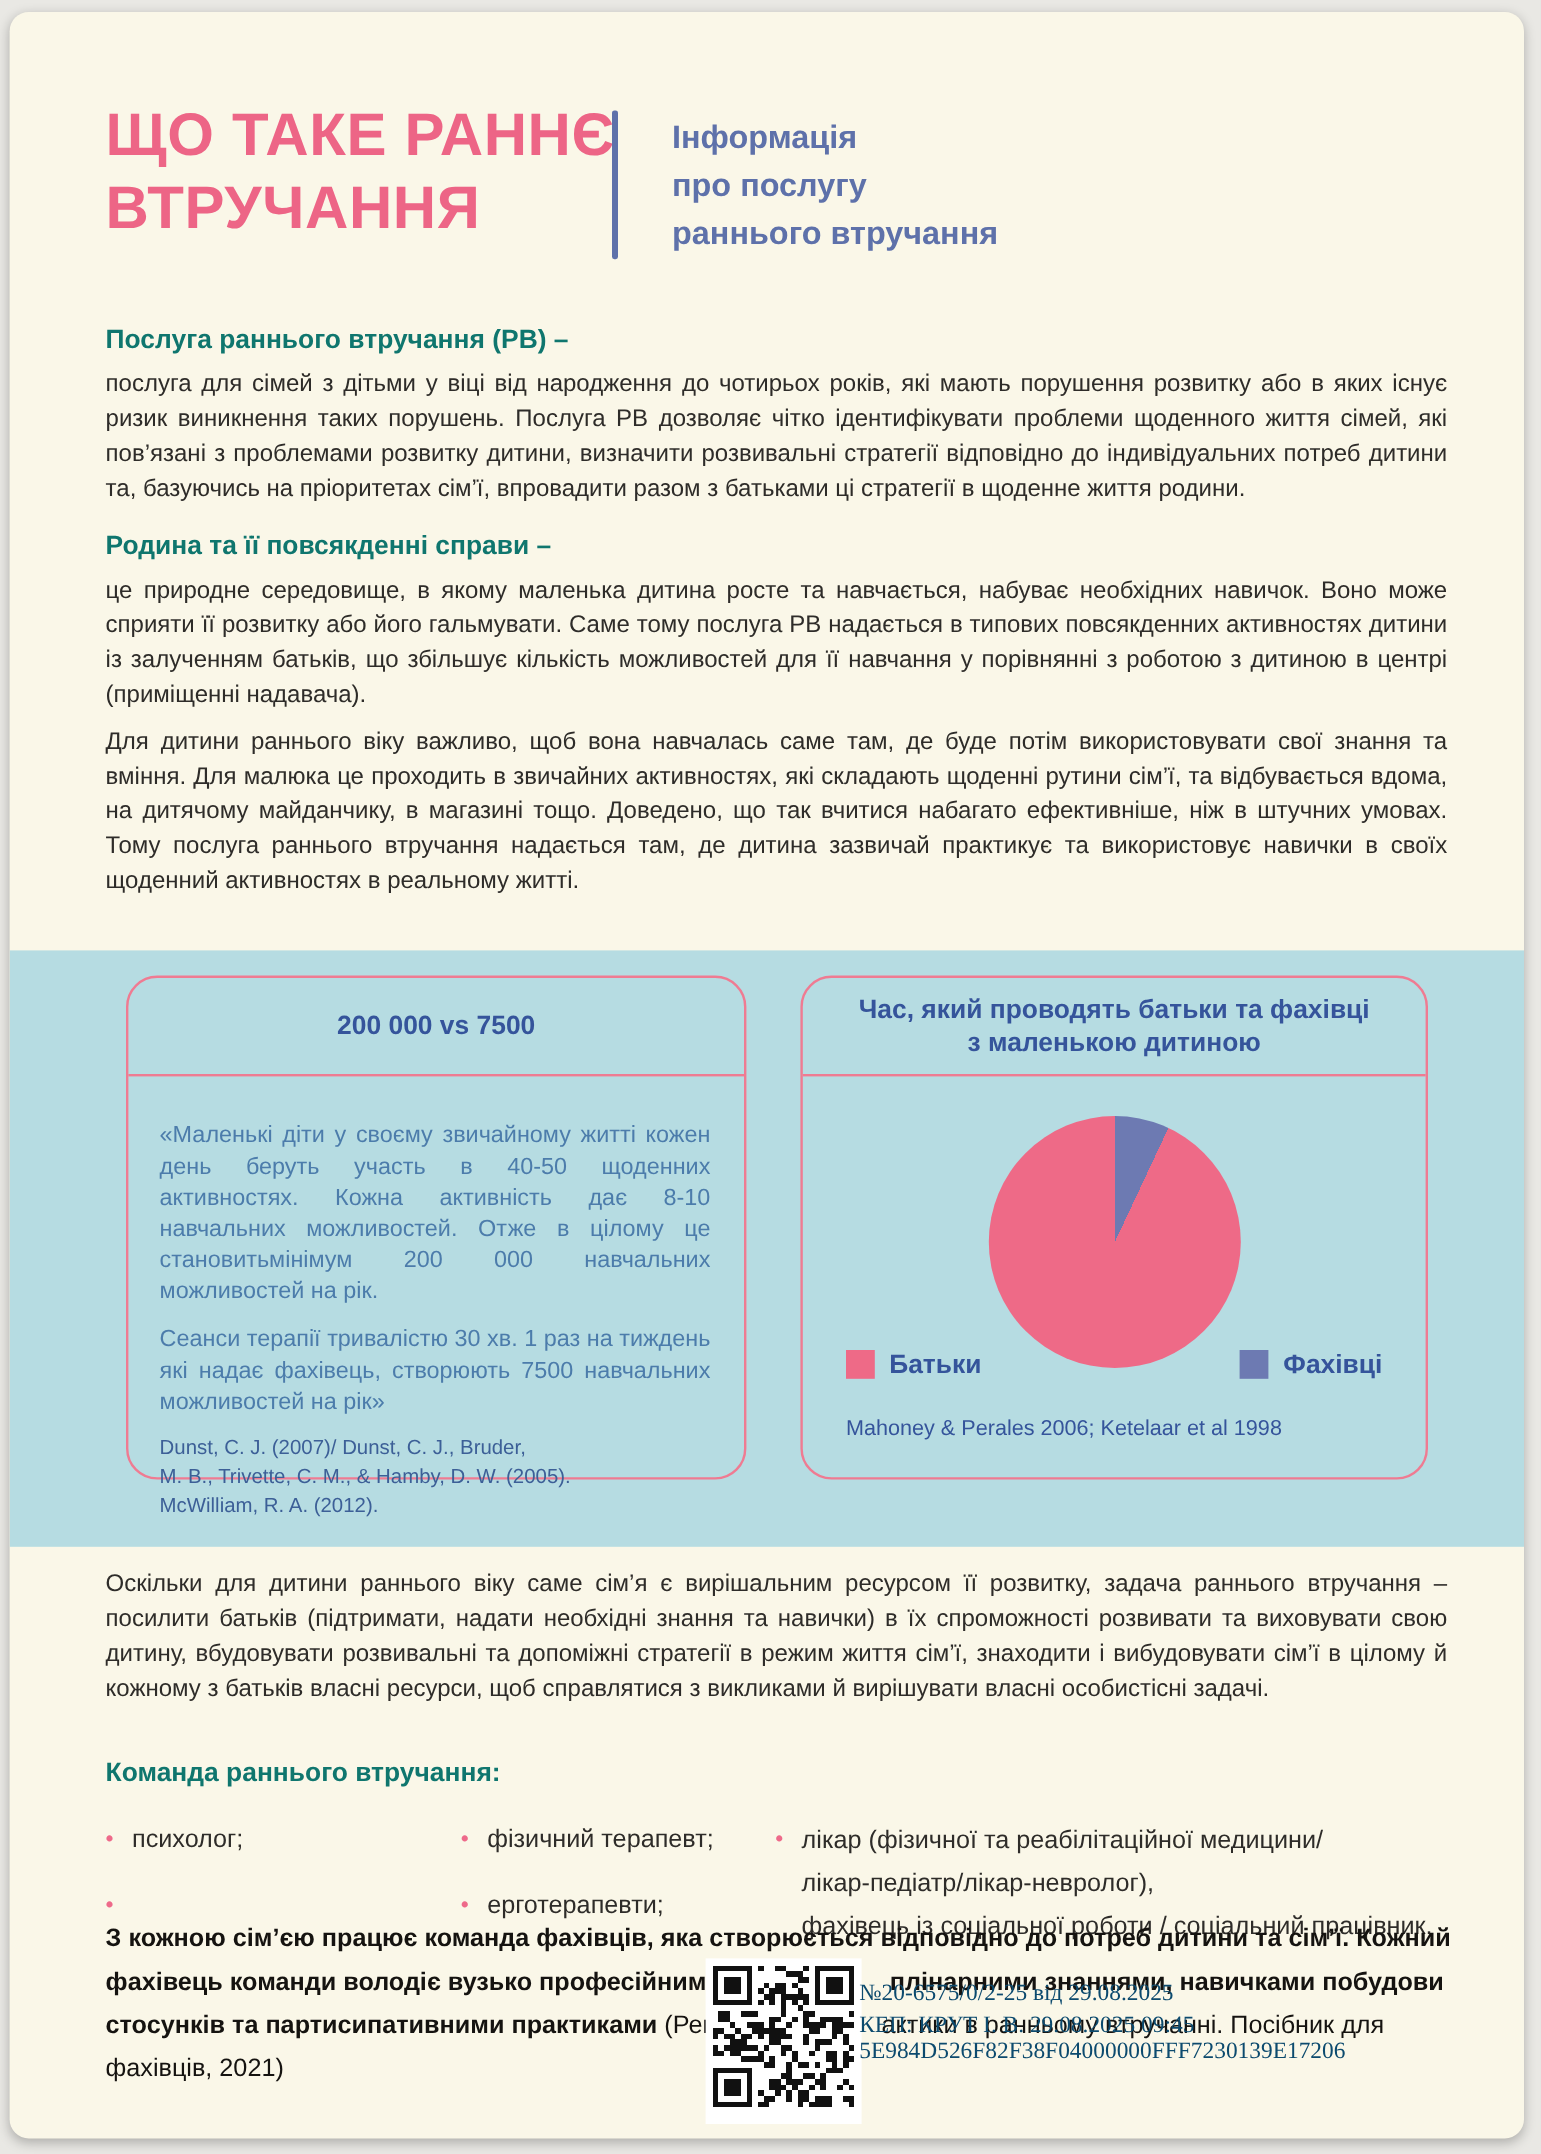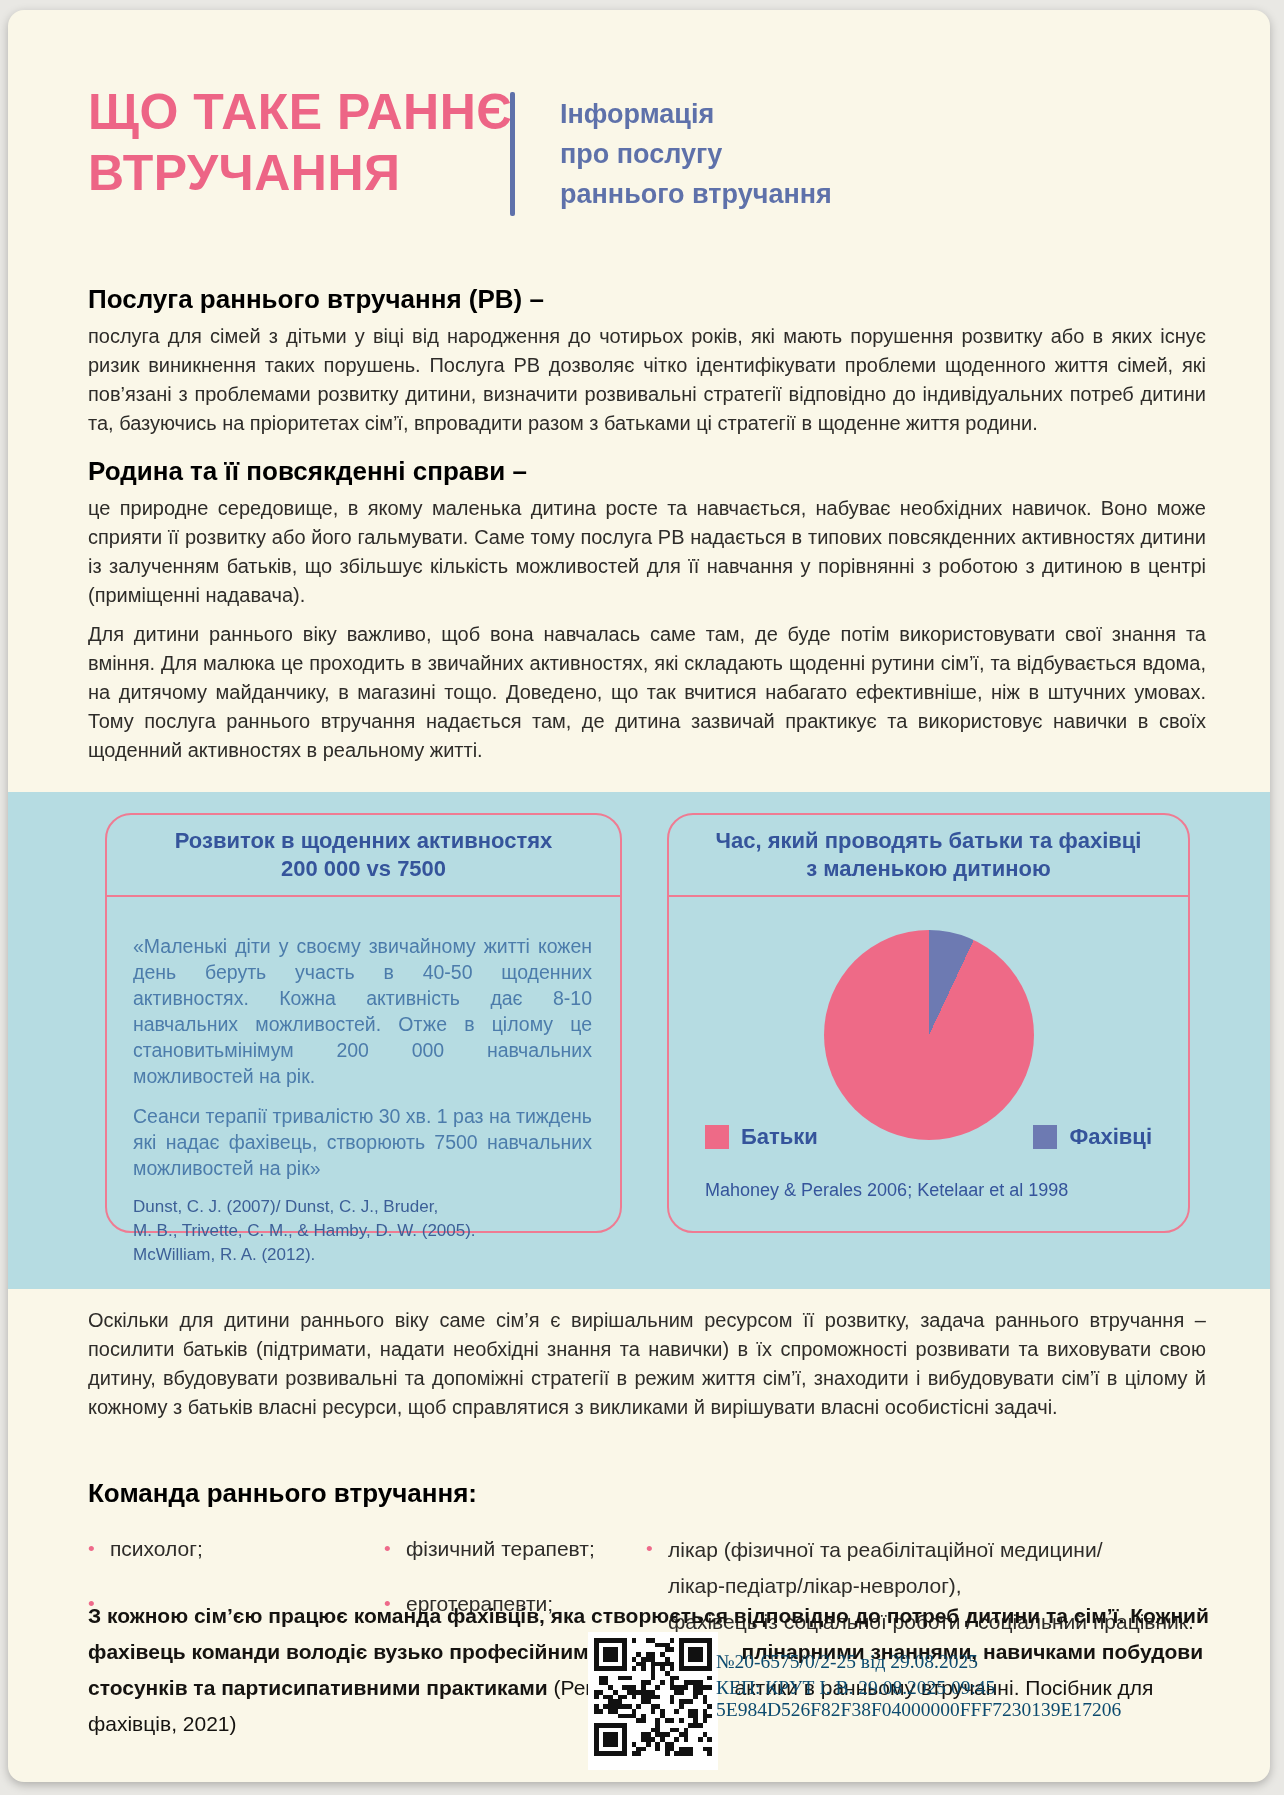--- a/index.html
+++ b/index.html
@@ -9,21 +9,21 @@
         border-radius:16px;box-shadow:0 3px 10px rgba(0,0,0,.25);overflow:hidden;}
   .abs{position:absolute;}
 
   
   .main-title{font-size:50px;font-weight:bold;color:#ed6586;line-height:61px;letter-spacing:.5px;}
   .hdr-divider{width:5px;height:124px;background:#5e71aa;border-radius:2px;}
   .hdr-sub{font-size:27px;font-weight:bold;color:#5e71aa;line-height:40px;}
 
   
   .copy-col{left:80px;top:258px;width:1118px;}
-  .sec-h{font-size:26px;font-weight:bold;color:#000000;line-height:30px;margin:16px 0 8px 0;}
+  .sec-h{font-size:22px;font-weight:bold;color:#0f766e;line-height:30px;margin:0 0 8px 0;}
   .para{font-size:20px;line-height:29px;color:#2e2c29;text-align:justify;margin:0 0 18px 0;}
   .para.tight{margin-bottom:10px;}
 
   
   .band{left:0;top:782px;width:1262px;height:497px;background:#b6dce2;}
   .card{position:absolute;top:21px;height:420px;border:2px solid #ef7b92;border-radius:26px;box-sizing:border-box;}
   .card-head{height:80px;border-bottom:2px solid #ef7b92;display:flex;flex-direction:column;
              justify-content:center;align-items:center;text-align:center;
              font-size:22px;font-weight:bold;color:#35549b;line-height:28px;}
   .card-left{left:97px;width:517px;}
@@ -80,21 +80,20 @@
       <div class="para">послуга для сімей з дітьми у віці від народження до чотирьох років, які мають порушення розвитку або в яких існує ризик виникнення таких порушень. Послуга РВ дозволяє чітко ідентифікувати проблеми щоденного життя сімей, які пов’язані з проблемами розвитку дитини, визначити розвивальні стратегії відповідно до індивідуальних потреб дитини та, базуючись на пріоритетах сім’ї, впровадити разом з батьками ці стратегії в щоденне життя родини.</div>
       <div class="sec-h">Родина та її повсякденні справи –</div>
       <div class="para tight">це природне середовище, в якому маленька дитина росте та навчається, набуває необхідних навичок. Воно може сприяти її розвитку або його гальмувати. Саме тому послуга РВ надається в типових повсякденних активностях дитини із залученням батьків, що збільшує кількість можливостей для її навчання у порівнянні з роботою з дитиною в центрі (приміщенні надавача).</div>
       <div class="para">Для дитини раннього віку важливо, щоб вона навчалась саме там, де буде потім використовувати свої знання та вміння. Для малюка це проходить в звичайних активностях, які складають щоденні рутини сім’ї, та відбувається вдома, на дитячому майданчику, в магазині тощо. Доведено, що так вчитися набагато ефективніше, ніж в штучних умовах. Тому послуга раннього втручання надається там, де дитина зазвичай практикує та використовує навички в своїх щоденний активностях в реальному житті.</div>
     </div>
 
     <div class="abs band">
 
       <div class="card card-left">
         <div class="card-head">
-          <div>Розвиток в щоденних активностях</div>
           <div>200 000 vs 7500</div>
         </div>
         <div class="card-body-l">
           <div class="quote">«Маленькі діти у своєму звичайному житті кожен день беруть участь в 40-50 щоденних активностях. Кожна активність дає 8-10 навчальних можливостей. Отже в цілому це становитьмінімум 200 000 навчальних можливостей на рік.</div>
           <div class="quote">Сеанси терапії тривалістю 30 хв. 1 раз на тиждень які надає фахівець, створюють 7500 навчальних можливостей на рік»</div>
           <div class="cite" style="margin-top:10px;">
             <div>Dunst, C. J. (2007)/ Dunst, C. J., Bruder,</div>
             <div>M. B., Trivette, C. M., &amp; Hamby, D. W. (2005).</div>
             <div>McWilliam, R. A. (2012).</div>
           </div>

